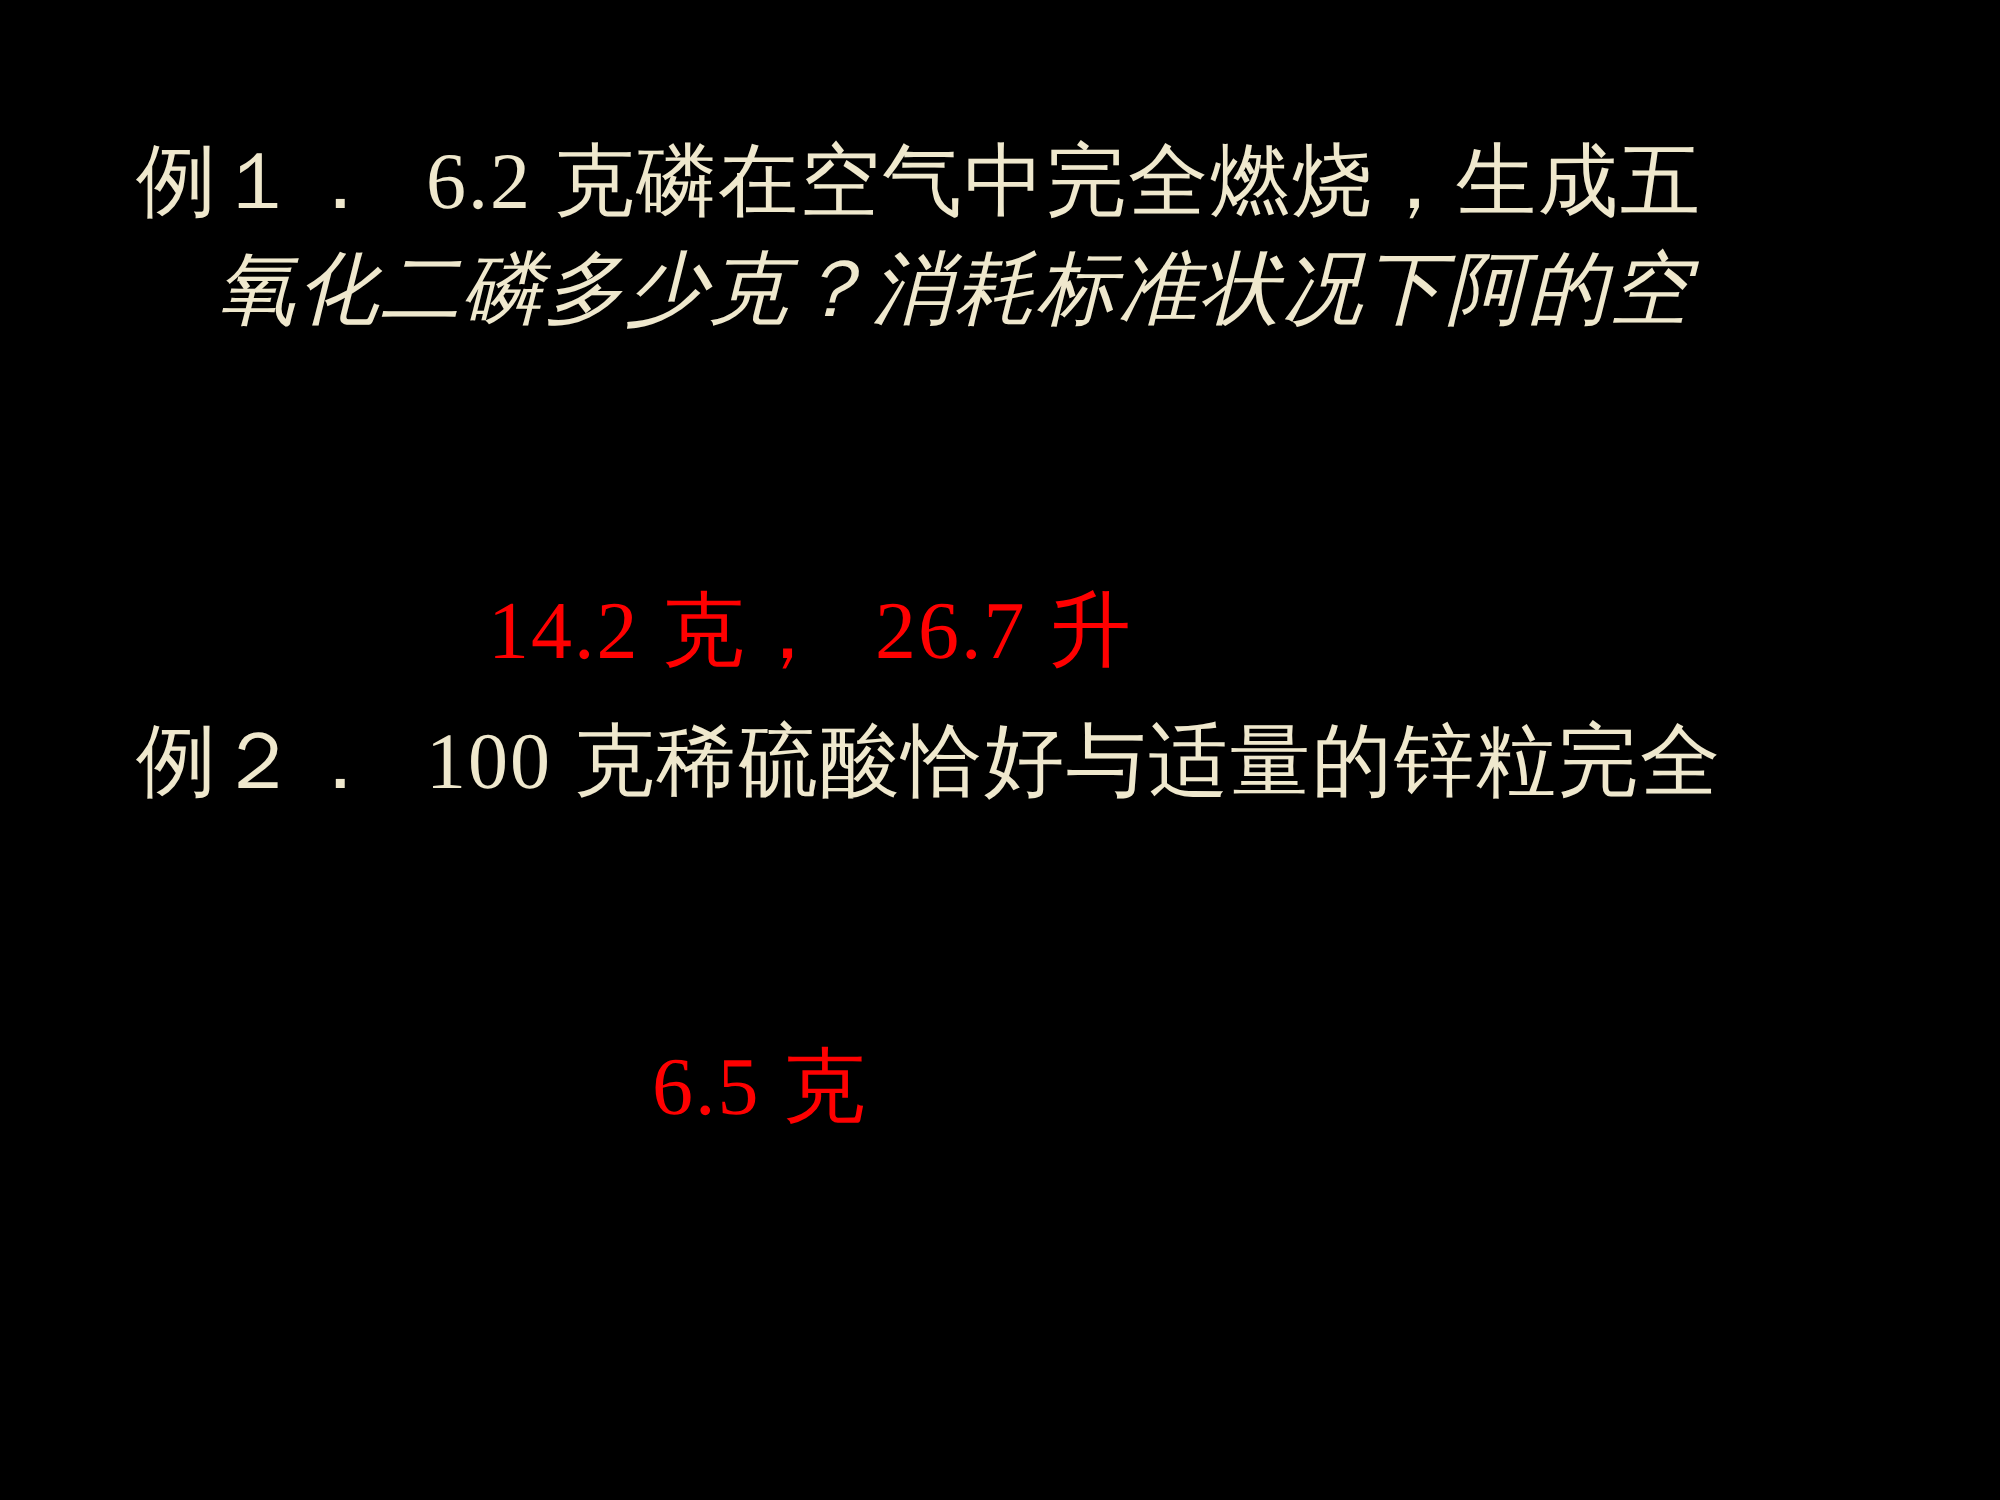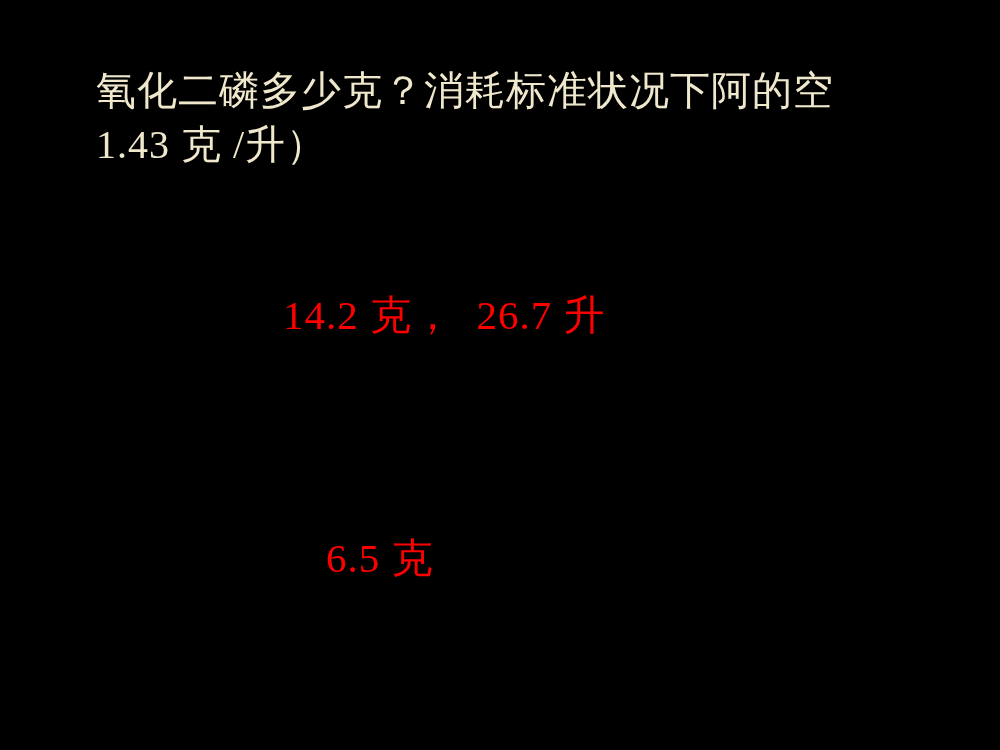--- a/index.html
+++ b/index.html
@@ -22,43 +22,45 @@
   }
   .ex1 { top: 64px; }
   .ex2 { top: 354px; }
   .line {
     font-size: 40px;
     line-height: 54px;
     white-space: pre;
     letter-spacing: 1px;
   }
   .line.cont {
-    margin-left: 28px;
+    margin-left: 40px;
+    font-style: italic;
   }
   .answer {
     position: absolute;
     color: #FF0000;
     font-size: 41px;
     line-height: 54px;
     white-space: pre;
     letter-spacing: 1px;
   }
-  .answer1 { left: 244px; top: 288px; margin-left: 39px; }
-  .answer2 { left: 326px; top: 531px; }
+  .answer1 { left: 244px; top: 288px; }
+  .answer2 { left: 326px; top: 516px; }
 </style>
 </head>
 <body>
 
 <div class="slide">
 
   <div class="textblock ex1">
+    <div class="line">例１．  6.2 克磷在空气中完全燃烧，生成五</div>
     <div class="line cont">氧化二磷多少克？消耗标准状况下阿的空</div>
-    <div class="line cont">1.43 克 /升）</div>
   </div>
 
   <div class="answer answer1">14.2 克，  26.7 升</div>
 
   <div class="textblock ex2">
+    <div class="line">例２．  100 克稀硫酸恰好与适量的锌粒完全</div>
   </div>
 
   <div class="answer answer2">6.5 克</div>
 
 </div>
 
 </body></html>

